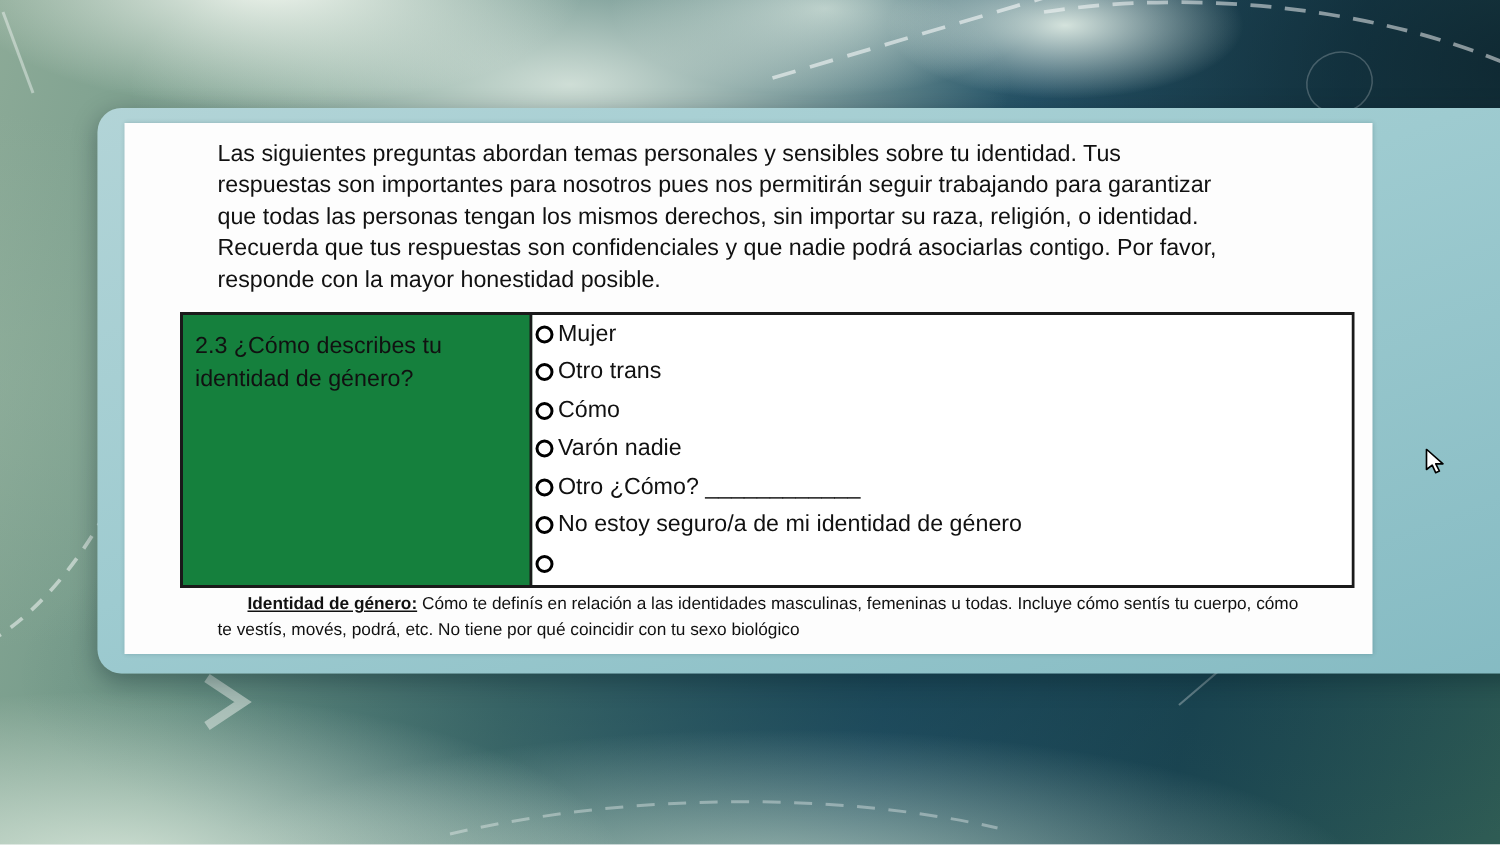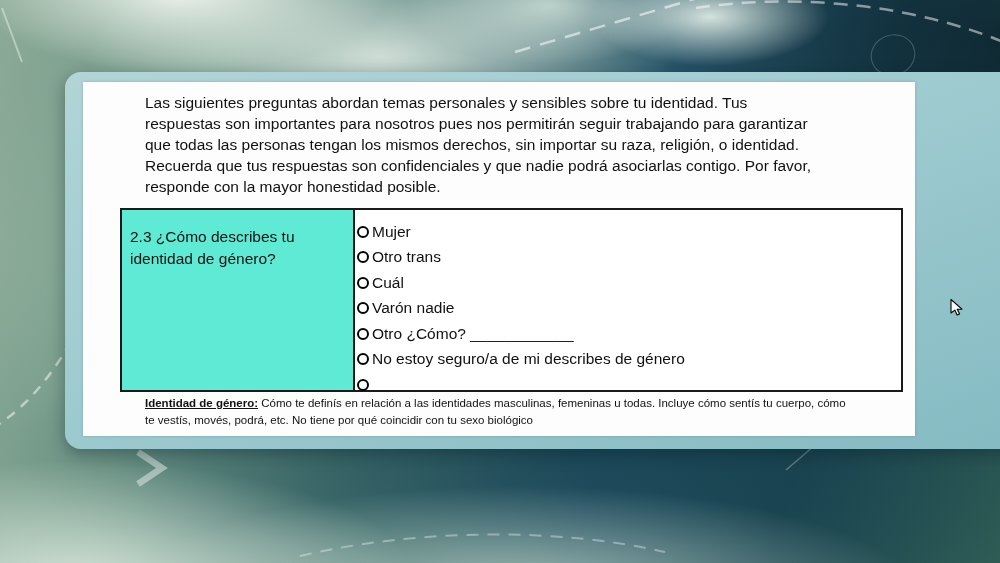--- a/index.html
+++ b/index.html
@@ -38,38 +38,38 @@
   .intro{
     position:absolute;left:62px;top:10px;width:765px;
     font-size:15.5px;line-height:21px;white-space:pre-line;
   }
   
   .qtable{
     position:absolute;left:37px;top:126px;width:783px;height:184px;
     box-sizing:border-box;border:2px solid #1a1a1a;display:flex;background:#fff;
   }
   .qcell-left{
-    width:233px;box-sizing:border-box;background:#5eead4;
-    border-right:2px solid #1a1a1a;padding:16px 8px;
+    width:233px;box-sizing:border-box;background:#15803d;
+    border-right:2px solid #1a1a1a;padding:10px 8px;
   }
   .question-text{font-size:15.5px;line-height:22px;white-space:pre-line;}
-  .qcell-right{flex:1;box-sizing:border-box;padding:9px 4px 0 2px;background:#fff;}
+  .qcell-right{flex:1;box-sizing:border-box;padding:0 4px 0 2px;background:#fff;}
   .option{height:25.5px;display:flex;align-items:center;cursor:default;}
   .radio{
     width:12px;height:12px;box-sizing:border-box;flex:0 0 12px;
     border:2.5px solid #000;border-radius:50%;background:#fff;margin-right:3px;
   }
   .option-label{font-size:15.5px;white-space:nowrap;}
   
   .footnote{
     position:absolute;left:62px;top:313px;width:770px;
     font-size:11.5px;line-height:17px;
   }
   .fn-line{white-space:nowrap;}
-  .fn-term{font-weight:bold;text-decoration:underline;}
+  .fn-term{font-weight:bold;text-decoration:underline;margin-left:20px;}
   
   .cursor{position:absolute;left:950px;top:299px;width:14px;height:18px;}
 </style>
 </head>
 <body>
 
 <div class="sky"></div>
 
 <svg class="bg-overlay" width="1000" height="563" viewBox="0 0 1000 563" xmlns="http://www.w3.org/2000/svg">
   <path d="M515 52 L718 -8" stroke="rgba(255,255,255,.55)" stroke-width="2.5" stroke-dasharray="16 10" fill="none"></path>
@@ -103,33 +103,33 @@
         <div class="option">
           <span class="radio"></span>
           <span class="option-label">Mujer</span>
         </div>
         <div class="option">
           <span class="radio"></span>
           <span class="option-label">Otro trans</span>
         </div>
         <div class="option">
           <span class="radio"></span>
-          <span class="option-label">Cuál</span>
+          <span class="option-label">Cómo</span>
         </div>
         <div class="option">
           <span class="radio"></span>
           <span class="option-label">Varón nadie</span>
         </div>
         <div class="option">
           <span class="radio"></span>
           <span class="option-label">Otro ¿Cómo? ____________</span>
         </div>
         <div class="option">
           <span class="radio"></span>
-          <span class="option-label">No estoy seguro/a de mi describes de género</span>
+          <span class="option-label">No estoy seguro/a de mi identidad de género</span>
         </div>
         <div class="option">
           <span class="radio"></span>
         </div>
 
       </div>
     </div>
 
     <div class="footnote">
       <div class="fn-line"><span class="fn-term">Identidad de género:</span> <span>Cómo te definís en relación a las identidades masculinas, femeninas u todas. Incluye cómo sentís tu cuerpo, cómo</span></div>

